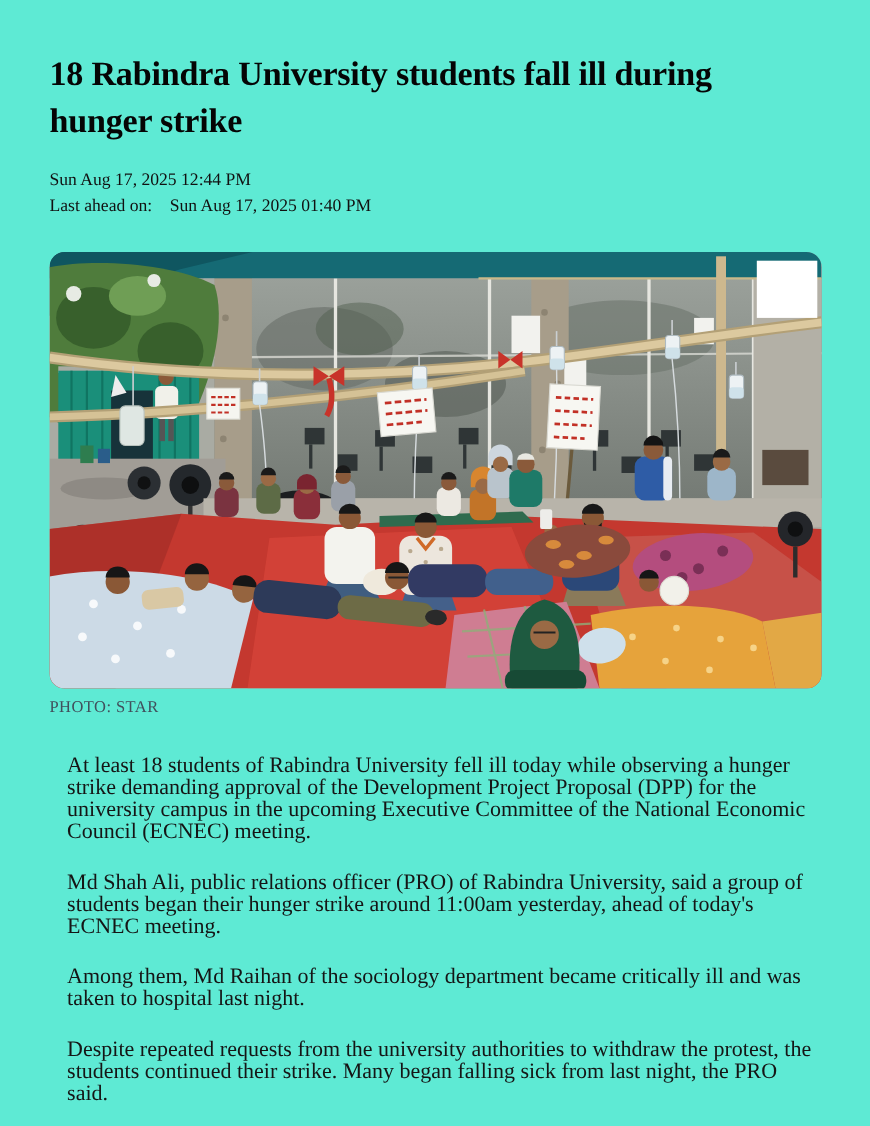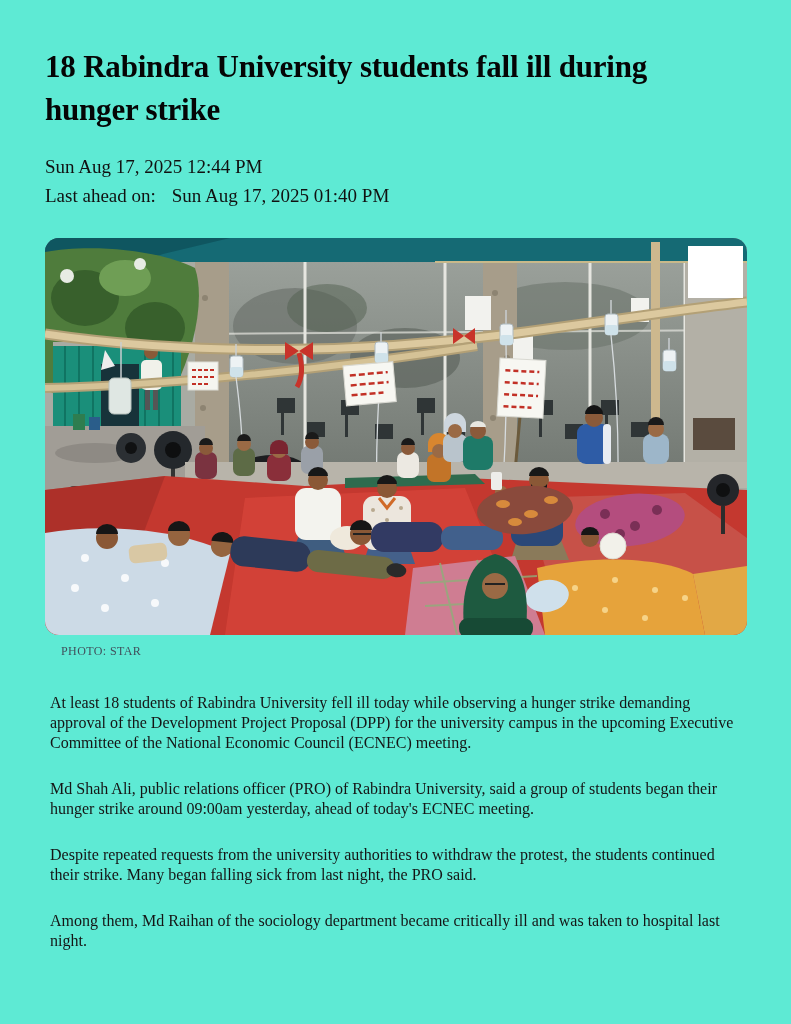--- a/index.html
+++ b/index.html
@@ -18,45 +18,44 @@
   }
   h1.article-title{
     margin:0 0 20px 0;
     font-size:31px;
     line-height:1.38;
     font-weight:700;
     color:#050505;
     letter-spacing:-0.2px;
   }
   .date-block{
-    font-size:19px;
+    font-size:16px;
     line-height:1.55;
     color:#111111;
   }
   .date-block .update-value{margin-left:16px;}
   figure.article-figure{margin:28px 0 0 0;}
   .photo-frame{
     width:702px;height:397px;
     border-radius:14px;
     overflow:hidden;
     background:#a9aba3;
     line-height:0;
   }
   .photo-frame svg{display:block;}
   figcaption.photo-credit{
     margin-top:9px;
-    font-size:12px;
+    font-size:15px;
     letter-spacing:.4px;
     color:#41505c;
-    margin-left:16px;
   }
   .article-body{margin-top:34px;}
   .article-body p{
-    margin:0 0 26px 5px;
-    font-size:16px;
+    margin:0 0 26px 16px;
+    font-size:20px;
     line-height:20px;
     color:#151515;
   }
   .article-body p:last-child{margin-bottom:0;}
 </style>
 </head>
 <body>
 
 <div class="page">
   <div class="content">
@@ -462,19 +461,19 @@
           </g>
 
           <rect x="643" y="8" width="55" height="52" fill="#ffffff"></rect>
         </svg>
       </div>
       <figcaption class="photo-credit">PHOTO: STAR</figcaption>
     </figure>
 
     <div class="article-body">
       <p>At least 18 students of Rabindra University fell ill today while observing a hunger strike demanding approval of the Development Project Proposal (DPP) for the university campus in the upcoming Executive Committee of the National Economic Council (ECNEC) meeting.</p>
-      <p>Md Shah Ali, public relations officer (PRO) of Rabindra University, said a group of students began their hunger strike around 09:00am yesterday, ahead of today's ECNEC meeting.</p>
+      <p>Md Shah Ali, public relations officer (PRO) of Rabindra University, said a group of students began their hunger strike around 11:00am yesterday, ahead of today's ECNEC meeting.</p>
+      <p>Among them, Md Raihan of the sociology department became critically ill and was taken to hospital last night.</p>
       <p>Despite repeated requests from the university authorities to withdraw the protest, the students continued their strike. Many began falling sick from last night, the PRO said.</p>
-      <p>Among them, Md Raihan of the sociology department became critically ill and was taken to hospital last night.</p>
     </div>
 
   </div>
 </div>
 
 </body></html>

